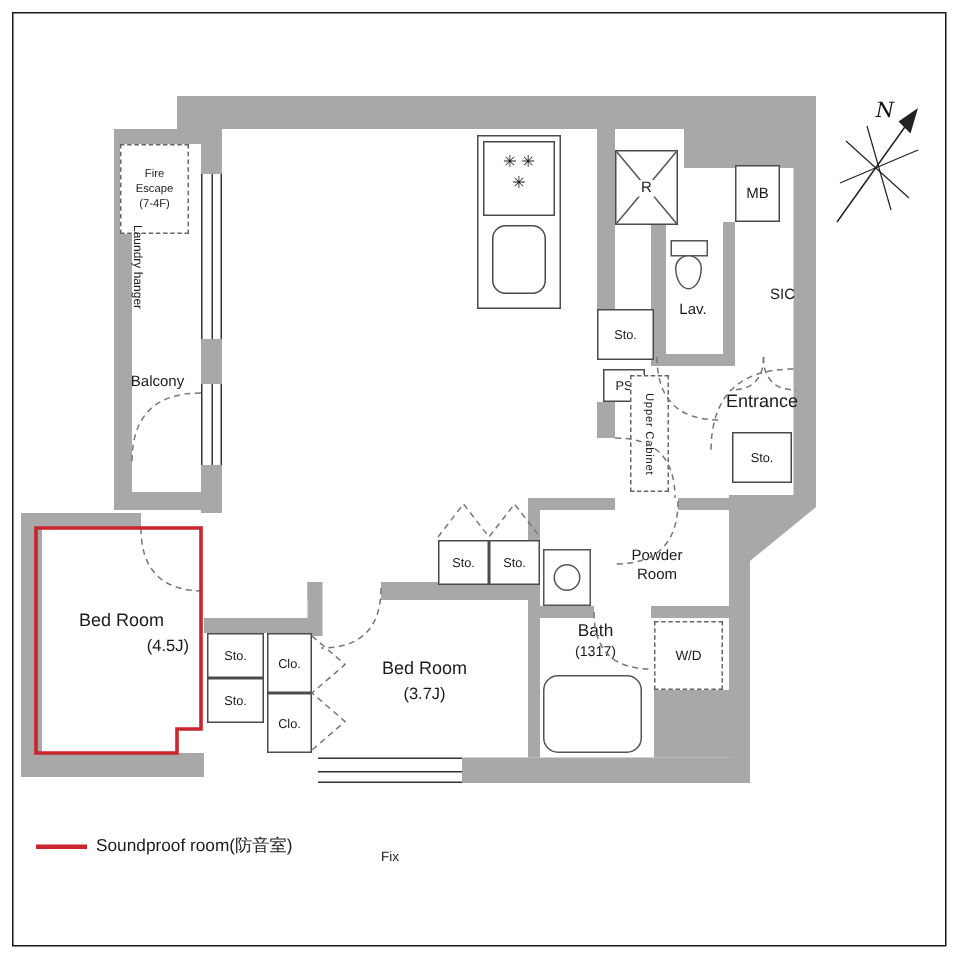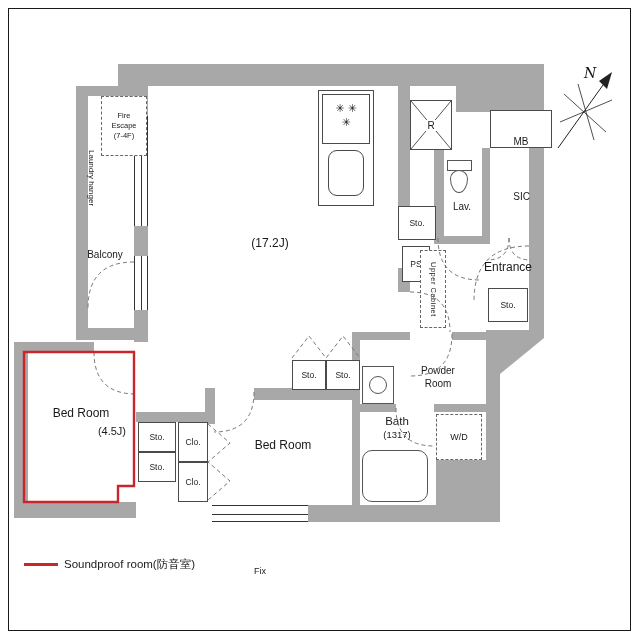--- a/index.html
+++ b/index.html
@@ -72,40 +72,40 @@
     <div>✳ ✳</div>
     <div>✳</div>
   </div>
 </div>
 <div class="fix" style="left:328px;top:150px;width:36px;height:46px;border-radius:9px;"></div>
 
 <div class="box" style="left:410px;top:100px;width:42px;height:50px;">
   <span style="font-size:10px;background:#fff;padding:0 2px;z-index:2;">R</span>
 </div>
 
-<div class="box" style="left:490px;top:110px;width:62px;height:38px;align-items:flex-end;">
+<div class="box" style="left:490px;top:110px;width:30px;height:38px;">
   <span style="font-size:10px;">MB</span>
 </div>
 
 <div style="position:absolute;left:446px;top:160px;width:26px;height:34px;">
   <div style="position:absolute;left:1px;top:0;width:23px;height:9px;border:1px solid #555;background:#fff;"></div>
   <div style="position:absolute;left:4px;top:10px;width:16px;height:21px;border:1px solid #555;background:#fff;border-radius:50% 50% 50% 50% / 38% 38% 62% 62%;"></div>
 </div>
 <div class="lbl" style="left:440px;top:200px;width:44px;text-align:center;font-size:10px;">
   <span>Lav.</span>
 </div>
 
 <div class="lbl" style="left:488px;top:190px;width:42px;text-align:right;font-size:10px;">
   <span>SIC</span>
 </div>
 
 <div class="box" style="left:398px;top:206px;width:38px;height:34px;">
   <span style="font-size:8.5px;">Sto.</span>
 </div>
-<div class="box" style="left:402px;top:246px;width:28px;height:36px;text-align:center;">
+<div class="box" style="left:402px;top:246px;width:28px;height:22px;text-align:center;">
   <span style="font-size:8.5px;">PS</span>
 </div>
 <div class="box dashed" style="left:420px;top:250px;width:26px;height:78px;">
   <span style="writing-mode:vertical-rl;font-size:7.5px;letter-spacing:.5px;">Upper Cabinet</span>
 </div>
 
 <div class="lbl" style="left:480px;top:260px;width:56px;text-align:center;font-size:12px;">
   <span>Entrance</span>
 </div>
 <div class="box" style="left:488px;top:288px;width:40px;height:34px;">
@@ -143,43 +143,43 @@
 <div class="box" style="left:138px;top:452px;width:38px;height:30px;">
   <span style="font-size:8.5px;">Sto.</span>
 </div>
 <div class="box" style="left:178px;top:422px;width:30px;height:40px;">
   <span style="font-size:8.5px;">Clo.</span>
 </div>
 <div class="box" style="left:178px;top:462px;width:30px;height:40px;">
   <span style="font-size:8.5px;">Clo.</span>
 </div>
 
-<div class="box dashed" style="left:101px;top:96px;width:46px;height:60px;">
+<div class="box dashed" style="left:80px;top:96px;width:46px;height:60px;">
   <div style="font-size:7.5px;line-height:1.3;">
     <div>Fire</div>
     <div>Escape</div>
     <div>(7-4F)</div>
   </div>
 </div>
 <div class="lbl" style="left:86px;top:150px;height:100px;writing-mode:vertical-rl;font-size:8px;">
   <span>Laundry hanger</span>
 </div>
 <div class="lbl" style="left:76px;top:248px;width:58px;text-align:center;font-size:10px;">
   <span>Balcony</span>
 </div>
 
 <div class="lbl ctr" style="left:160px;top:234px;width:220px;">
-  <div style="font-size:12px;margin-top:2px;">(17.2J)</div>
 </div>
 <div class="lbl ctr" style="left:36px;top:406px;width:90px;">
   <div style="font-size:12px;">Bed Room</div>
   <div style="font-size:11px;margin-top:2px;text-align:right;">(4.5J)</div>
 </div>
 <div class="lbl ctr" style="left:223px;top:438px;width:120px;">
   <div style="font-size:12px;">Bed Room</div>
+  <div style="font-size:11px;margin-top:2px;">(3.7J)</div>
 </div>
 <div class="lbl" style="left:236px;top:522px;width:48px;text-align:center;font-size:9px;margin-top:44px;">
   <span>Fix</span>
 </div>
 
 <svg class="overlay" width="640" height="640" viewBox="0 0 640 640">
 
   <polygon points="486,338 544,338 500,374 486,366" style="fill:var(--wall,#a8a8a8);"></polygon>
 
   <path class="thin" d="M 411 101 L 451 149 M 451 101 L 411 149"></path>

